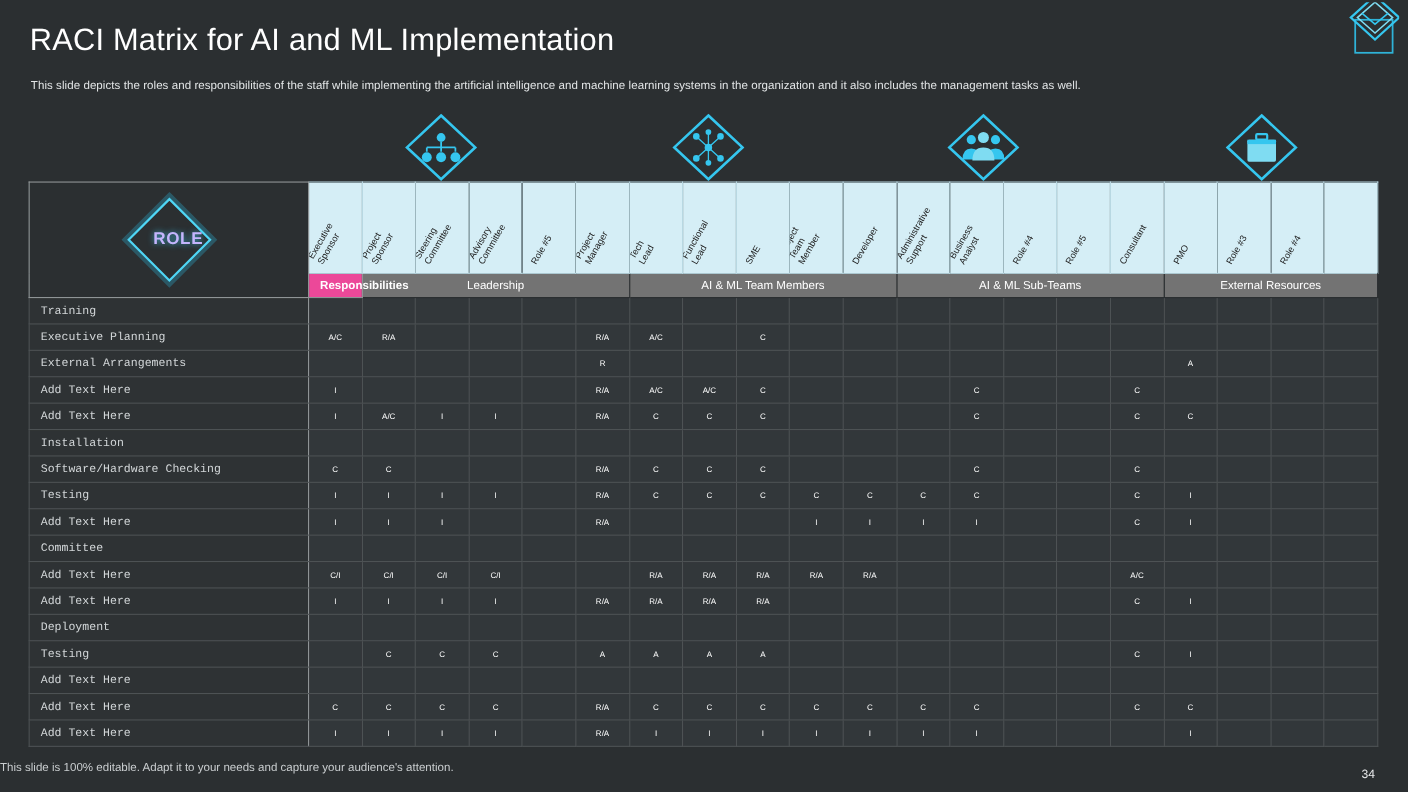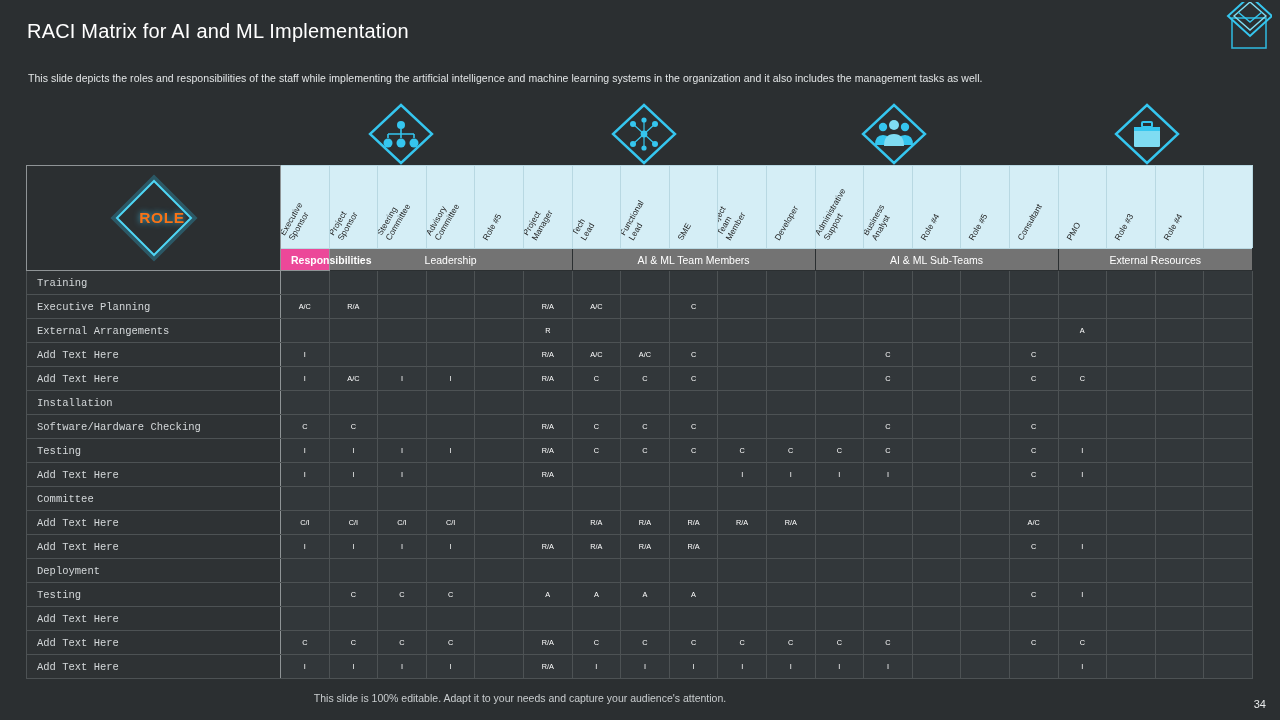--- a/index.html
+++ b/index.html
@@ -11,21 +11,21 @@
     overflow: hidden;
   }
   .slide { position: relative; width: 1280px; height: 720px; background: #2b2f31; }
 
   
   .corner-logo { position: absolute; top: 2px; right: 8px; width: 48px; height: 52px; }
 
   
   .title {
     position: absolute; left: 27px; top: 20px;
-    font-size: 20px; font-weight: 400; color: #ffffff;
+    font-size: 28px; font-weight: 400; color: #ffffff;
     letter-spacing: .2px; white-space: nowrap;
   }
   .subtitle {
     position: absolute; left: 28px; top: 72px;
     font-size: 10.5px; color: #e2e5e6; letter-spacing: .05px; white-space: nowrap;
   }
 
   
   .icon-row { position: absolute; left: 280px; top: 103px; width: 972px; height: 62px; }
   .icon-diamond {
@@ -51,21 +51,21 @@
   }
   .role-badge {
     position: absolute; left: 50%; top: 50%;
     transform: translate(-50%,-50%);
     width: 78px; height: 78px;
     display: flex; align-items: center; justify-content: center;
   }
   .role-badge svg { position: absolute; left: 0; top: 0; }
   .role-text {
     position: relative; z-index: 2;
-    color: #f97316; font-size: 15.5px; font-weight: 700; letter-spacing: .6px;
+    color: #c4b5fd; font-size: 15.5px; font-weight: 700; letter-spacing: .6px;
     text-shadow: 0 0 6px rgba(63,200,239,.85);
     margin-left: 17px;
   }
 
   .hdr-cell {
     background: #d5eef6; height: 83px;
     vertical-align: bottom; position: relative; overflow: hidden;
     border-color: #b8d8e2 !important;
   }
   .hdr-cell .rot {
@@ -100,24 +100,24 @@
   }
   .cell {
     background: #32373a; height: 24px;
     color: #ffffff; font-size: 7.3px; text-align: center;
     border-color: #4d5254 !important;
   }
 
   
   .footer {
     position: absolute; left: 0; bottom: 16px; width: 1040px;
-    text-align: center; font-size: 10.5px; color: #c9cdcf;
+    text-align: left; font-size: 10.5px; color: #c9cdcf;
   }
   .pagenum {
-    position: absolute; right: 14px; bottom: 10px;
+    position: absolute; right: 30px; bottom: 10px;
     font-size: 11px; color: #e8eaeb;
   }
 </style>
 </head>
 <body>
 
 <div class="slide">
 
   <div class="corner-logo">
     <svg width="48" height="52" viewBox="0 0 48 52">

